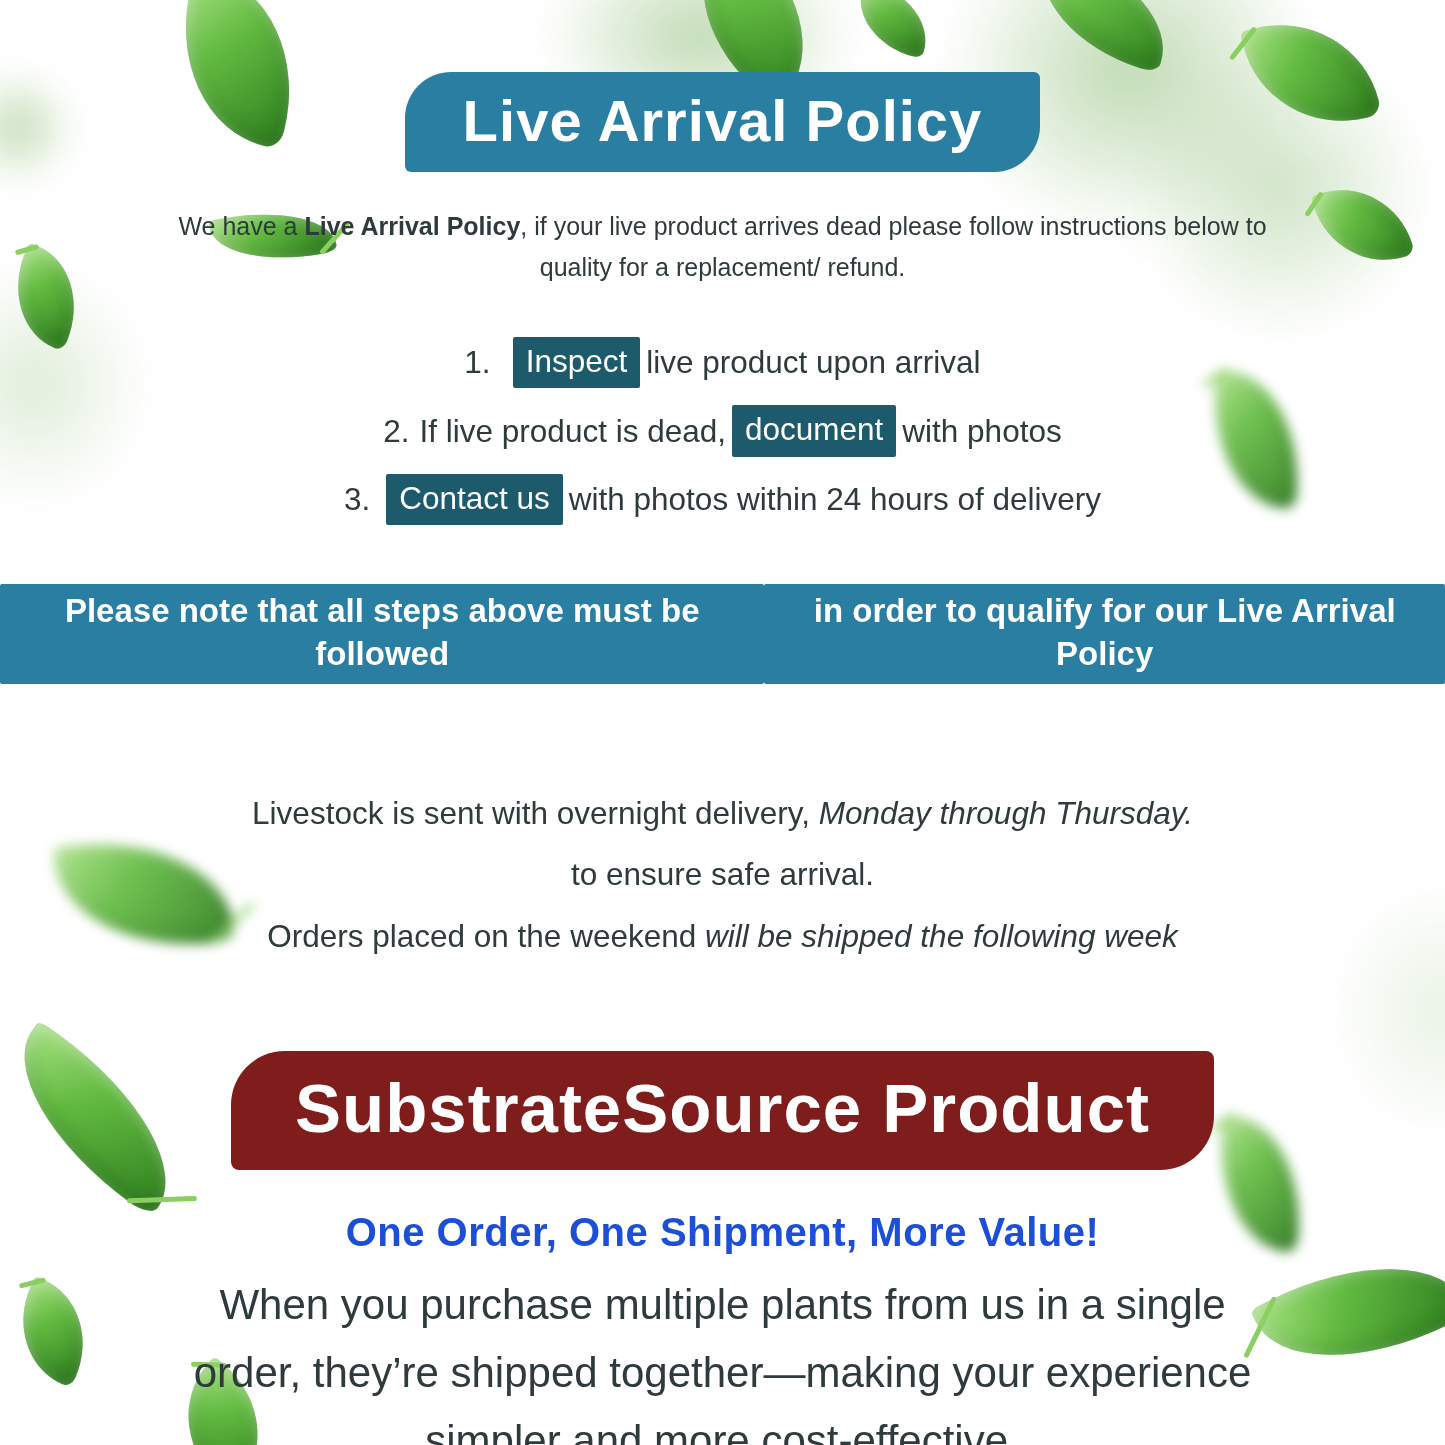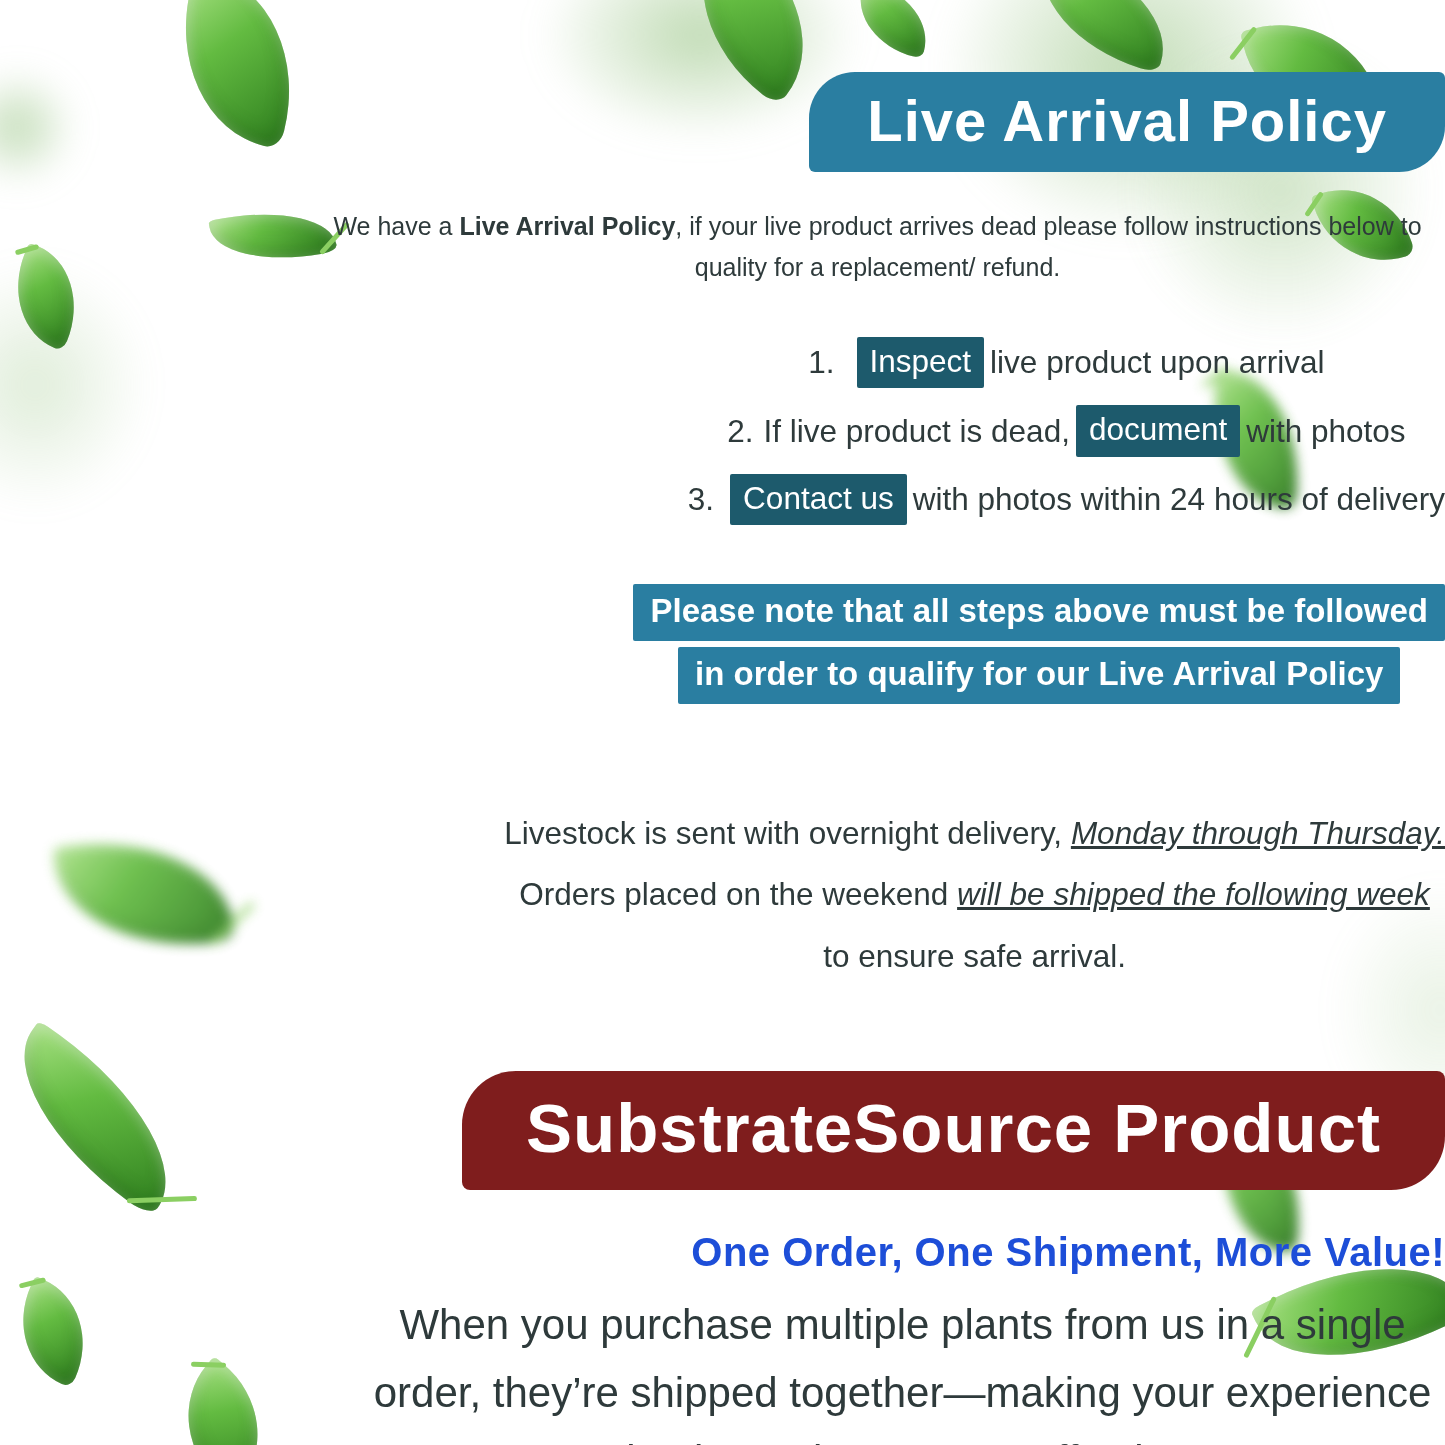--- a/index.html
+++ b/index.html
@@ -53,21 +53,21 @@
   .l9{left:1212px;top:372px;width:88px;height:135px;transform:rotate(3deg);}
   .l10{left:58px;top:838px;width:172px;height:112px;transform:rotate(-6deg);}
   .l11{left:-8px;top:1072px;width:206px;height:94px;transform:rotate(36deg);}
   .l12{left:14px;top:1288px;width:78px;height:88px;transform:rotate(24deg);}
   .l13{left:172px;top:1378px;width:102px;height:94px;transform:rotate(40deg);}
   .l14{left:1218px;top:1118px;width:84px;height:132px;transform:rotate(4deg);}
   .l15{left:1262px;top:1262px;width:196px;height:100px;transform:rotate(-26deg);}
   
   .content{
     position:absolute;inset:0;z-index:2;
-    display:flex;flex-direction:column;align-items:flex-end;
+    display:flex;flex-direction:column;align-items:center;
     text-align:center;
   }
   .banner{
     color:#ffffff;font-weight:bold;white-space:nowrap;
   }
   .banner-top{
     margin-top:72px;
     background:#2A7EA1;
     font-size:58px;letter-spacing:1px;
     padding:15px 58px 18px 58px;
@@ -87,33 +87,33 @@
   .step{display:flex;align-items:center;}
   .step .num{margin-right:10px;}
   .step.first .num{margin-right:16px;}
   .hl{
     background:#1D5A6C;color:#ffffff;font-weight:normal;
     padding:5px 13px 7px 13px;margin:0 6px;border-radius:2px;
     line-height:1.25;
   }
   .note{
     margin-top:56px;
-    display:flex;flex-direction:column;align-items:center;
+    display:flex;flex-direction:row;align-items:center;
   }
   .note-line{
     display:inline-block;
     background:#2A7EA1;color:#ffffff;font-weight:bold;
     font-size:33px;line-height:1.3;
     padding:6px 17px 8px 17px;margin:3px 0;border-radius:2px;
   }
   .shipping{
     margin-top:96px;
     font-size:31.5px;line-height:1.95;
   }
-  .shipping em{font-style:italic;text-decoration:underline;}
+  .shipping em{font-style:italic;}
   .banner-product{
     margin-top:84px;
     background:#7f1d1d;
     font-size:69px;letter-spacing:1px;
     padding:18px 64px 22px 64px;
     border-radius:54px 8px 54px 8px;
   }
   .subhead{
     margin:40px 0 0 0;
     font-size:40px;font-weight:bold;color:#1d4ed8;letter-spacing:.5px;
@@ -209,22 +209,22 @@
       </div>
     </div>
 
     <div class="note">
       <span class="note-line">Please note that all steps above must be followed</span>
       <span class="note-line">in order to qualify for our Live Arrival Policy</span>
     </div>
 
     <div class="shipping">
       <div><span>Livestock is sent with overnight delivery, </span><em>Monday through Thursday.</em></div>
+      <div><span>to ensure safe arrival.</span></div>
       <div><span>Orders placed on the weekend </span><em>will be shipped the following week</em></div>
-      <div><span>to ensure safe arrival.</span></div>
     </div>
 
     <div class="banner banner-product">
       <span>SubstrateSource Product</span>
     </div>
 
     <h2 class="subhead">One Order, One Shipment, More Value!</h2>
 
     <p class="body-text">When you purchase multiple plants from us in a single order, they’re shipped together—making your experience simpler and more cost-effective.</p>
 

